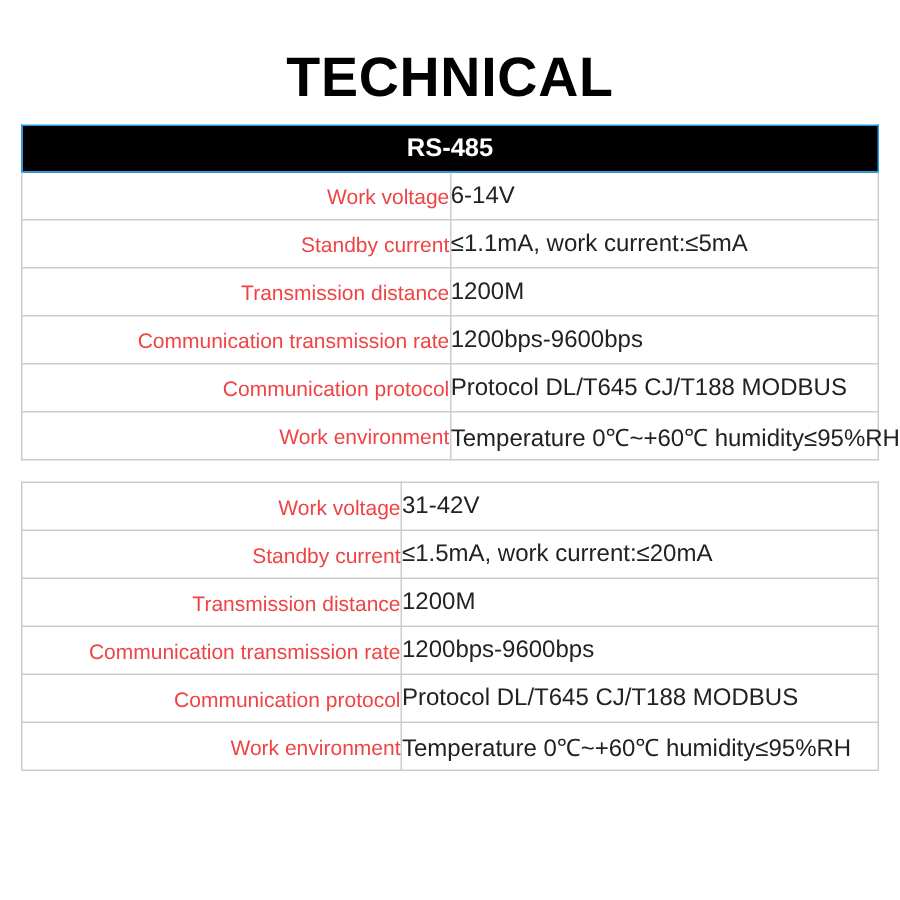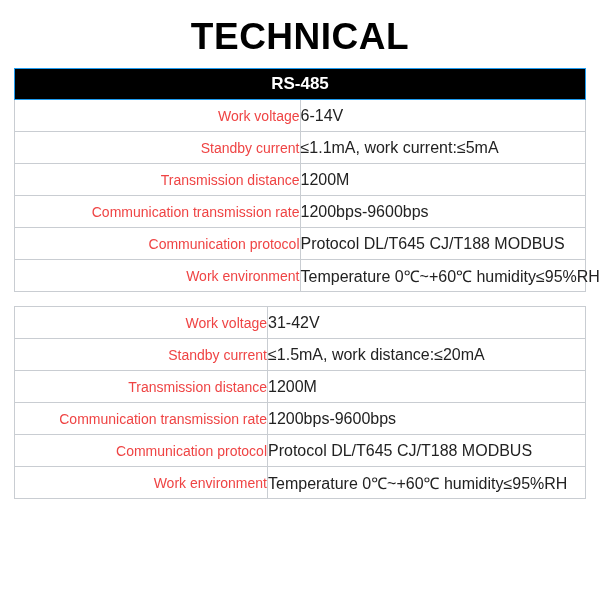--- a/index.html
+++ b/index.html
@@ -10,21 +10,21 @@
     width: 600px;
     height: 600px;
     background: #ffffff;
     font-family: "Liberation Sans", sans-serif;
     overflow: hidden;
   }
   .page {
     width: 600px;
     height: 600px;
     box-sizing: border-box;
-    padding: 0 14px;
+    padding: 15px 14px;
     position: relative;
   }
   .title {
     text-align: center;
     color: #000000;
     font-weight: bold;
     font-size: 37px;
     line-height: 1.25;
     letter-spacing: 0.5px;
     padding-top: 14px;
@@ -112,21 +112,21 @@
   </table>
 
   <table class="spec">
     <tbody>
       <tr>
         <td class="lbl">Work voltage</td>
         <td class="val">31-42V</td>
       </tr>
       <tr>
         <td class="lbl">Standby current</td>
-        <td class="val">≤1.5mA, work distance:≤20mA</td>
+        <td class="val">≤1.5mA, work current:≤20mA</td>
       </tr>
       <tr>
         <td class="lbl">Transmission distance</td>
         <td class="val">1200M</td>
       </tr>
       <tr>
         <td class="lbl">Communication transmission rate</td>
         <td class="val">1200bps-9600bps</td>
       </tr>
       <tr>

